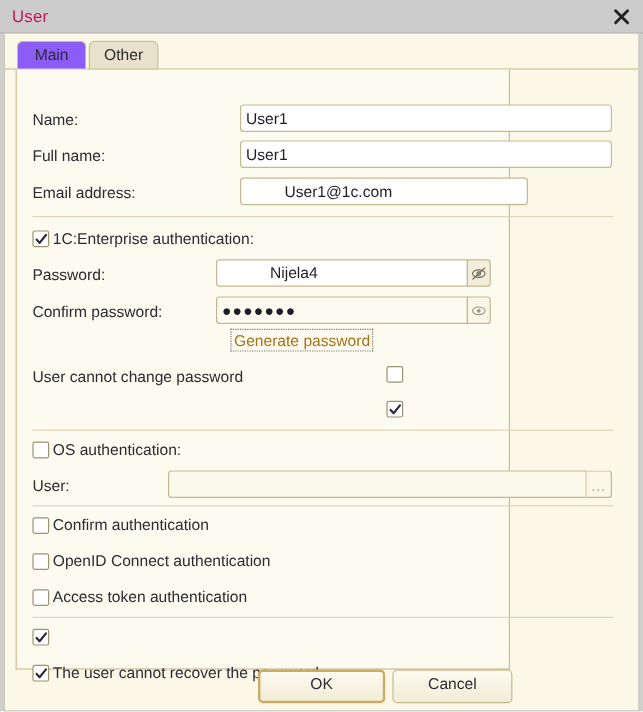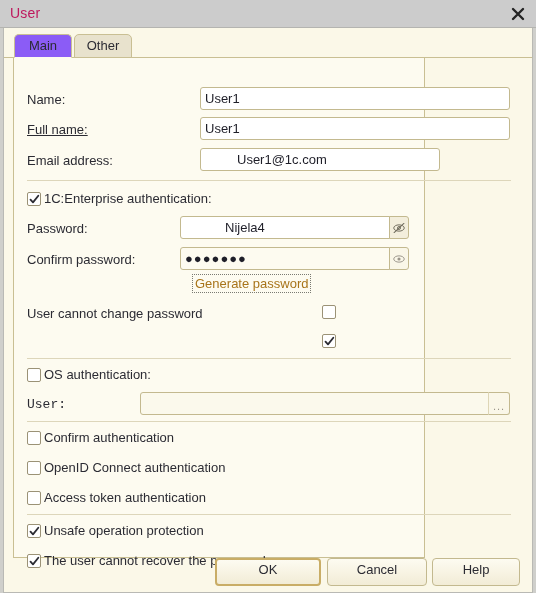--- a/index.html
+++ b/index.html
@@ -240,21 +240,21 @@
       <div class="baseline"></div>
       <div class="tab active">Main</div>
       <div class="tab inactive">Other</div>
     </div>
 
     <div class="panel">
 
       <div class="lbl" style="left:13px; top:34px;">Name:</div>
       <input class="tinput" style="left: 186px; top: 29px; width: 310px;" value="User1">
 
-      <div class="lbl" style="left:13px; top:64px;text-decoration:underline;">Full name:</div>
+      <div class="lbl" style="left:13px; top:64px;">Full name:</div>
       <input class="tinput" style="left: 186px; top: 59px; width: 310px;" value="User1">
 
       <div class="lbl" style="left:13px; top:95px;">Email address:</div>
       <input class="tinput" style="left: 186px; top: 90px; width: 240px; padding-left: 36px;" value="User1@1c.com">
 
       <div class="sep" style="top:122px;"></div>
 
       <div class="cbox" style="left:13px; top:134px;">
         <svg width="11" height="11" viewBox="0 0 11 11">
             <path d="M1.5 5.6 L4 8.4 L9.3 1.8" stroke="#2b2b33" stroke-width="1.8" fill="none" stroke-linecap="round" stroke-linejoin="round"></path>
@@ -290,21 +290,21 @@
         <svg width="11" height="11" viewBox="0 0 11 11">
             <path d="M1.5 5.6 L4 8.4 L9.3 1.8" stroke="#2b2b33" stroke-width="1.8" fill="none" stroke-linecap="round" stroke-linejoin="round"></path>
           </svg>
       </div>
 
       <div class="sep" style="top:300px;"></div>
 
       <div class="cbox" style="left:13px; top:310px;"></div>
       <div class="lbl" style="left:30px; top:309px;">OS authentication:</div>
 
-      <div class="lbl" style="left:13px; top:339px;font-family:Liberation Mono, monospace;">User:</div>
+      <div class="lbl" style="left:13px; top:339px;">User:</div>
       <input class="tinput disabled" style="left: 126px; top: 334px; width: 349px; border-radius: 3px 0px 0px 3px;" value="">
       <div class="dots-btn" style="left:474px; top:334px;">...</div>
 
       <div class="sep" style="top:363px;"></div>
 
       <div class="cbox" style="left:13px; top:373px;"></div>
       <div class="lbl" style="left:30px; top:372px;">Confirm authentication</div>
 
       <div class="cbox" style="left:13px; top:403px;"></div>
       <div class="lbl" style="left:30px; top:402px;">OpenID Connect authentication</div>
@@ -312,29 +312,27 @@
       <div class="cbox" style="left:13px; top:433px;"></div>
       <div class="lbl" style="left:30px; top:432px;">Access token authentication</div>
 
       <div class="sep" style="top:456px;"></div>
 
       <div class="cbox" style="left:13px; top:466px;">
         <svg width="11" height="11" viewBox="0 0 11 11">
             <path d="M1.5 5.6 L4 8.4 L9.3 1.8" stroke="#2b2b33" stroke-width="1.8" fill="none" stroke-linecap="round" stroke-linejoin="round"></path>
           </svg>
       </div>
-      <div class="lbl" style="left:30px; top:465px;">Unsafe operation protection</div>
 
       <div class="cbox" style="left:13px; top:496px;">
         <svg width="11" height="11" viewBox="0 0 11 11">
             <path d="M1.5 5.6 L4 8.4 L9.3 1.8" stroke="#2b2b33" stroke-width="1.8" fill="none" stroke-linecap="round" stroke-linejoin="round"></path>
           </svg>
       </div>
       <div class="lbl" style="left:30px; top:495px;">The user cannot recover the password</div>
 
     </div>
 
     <div class="btn default" style="left:211px; top:530px; width:106px;">OK</div>
     <div class="btn" style="left:323px; top:530px; width:100px;">Cancel</div>
-    <div class="btn" style="left:428px; top:530px; width:88px;">Help</div>
 
   </div>
 </div>
 
 </body></html>

